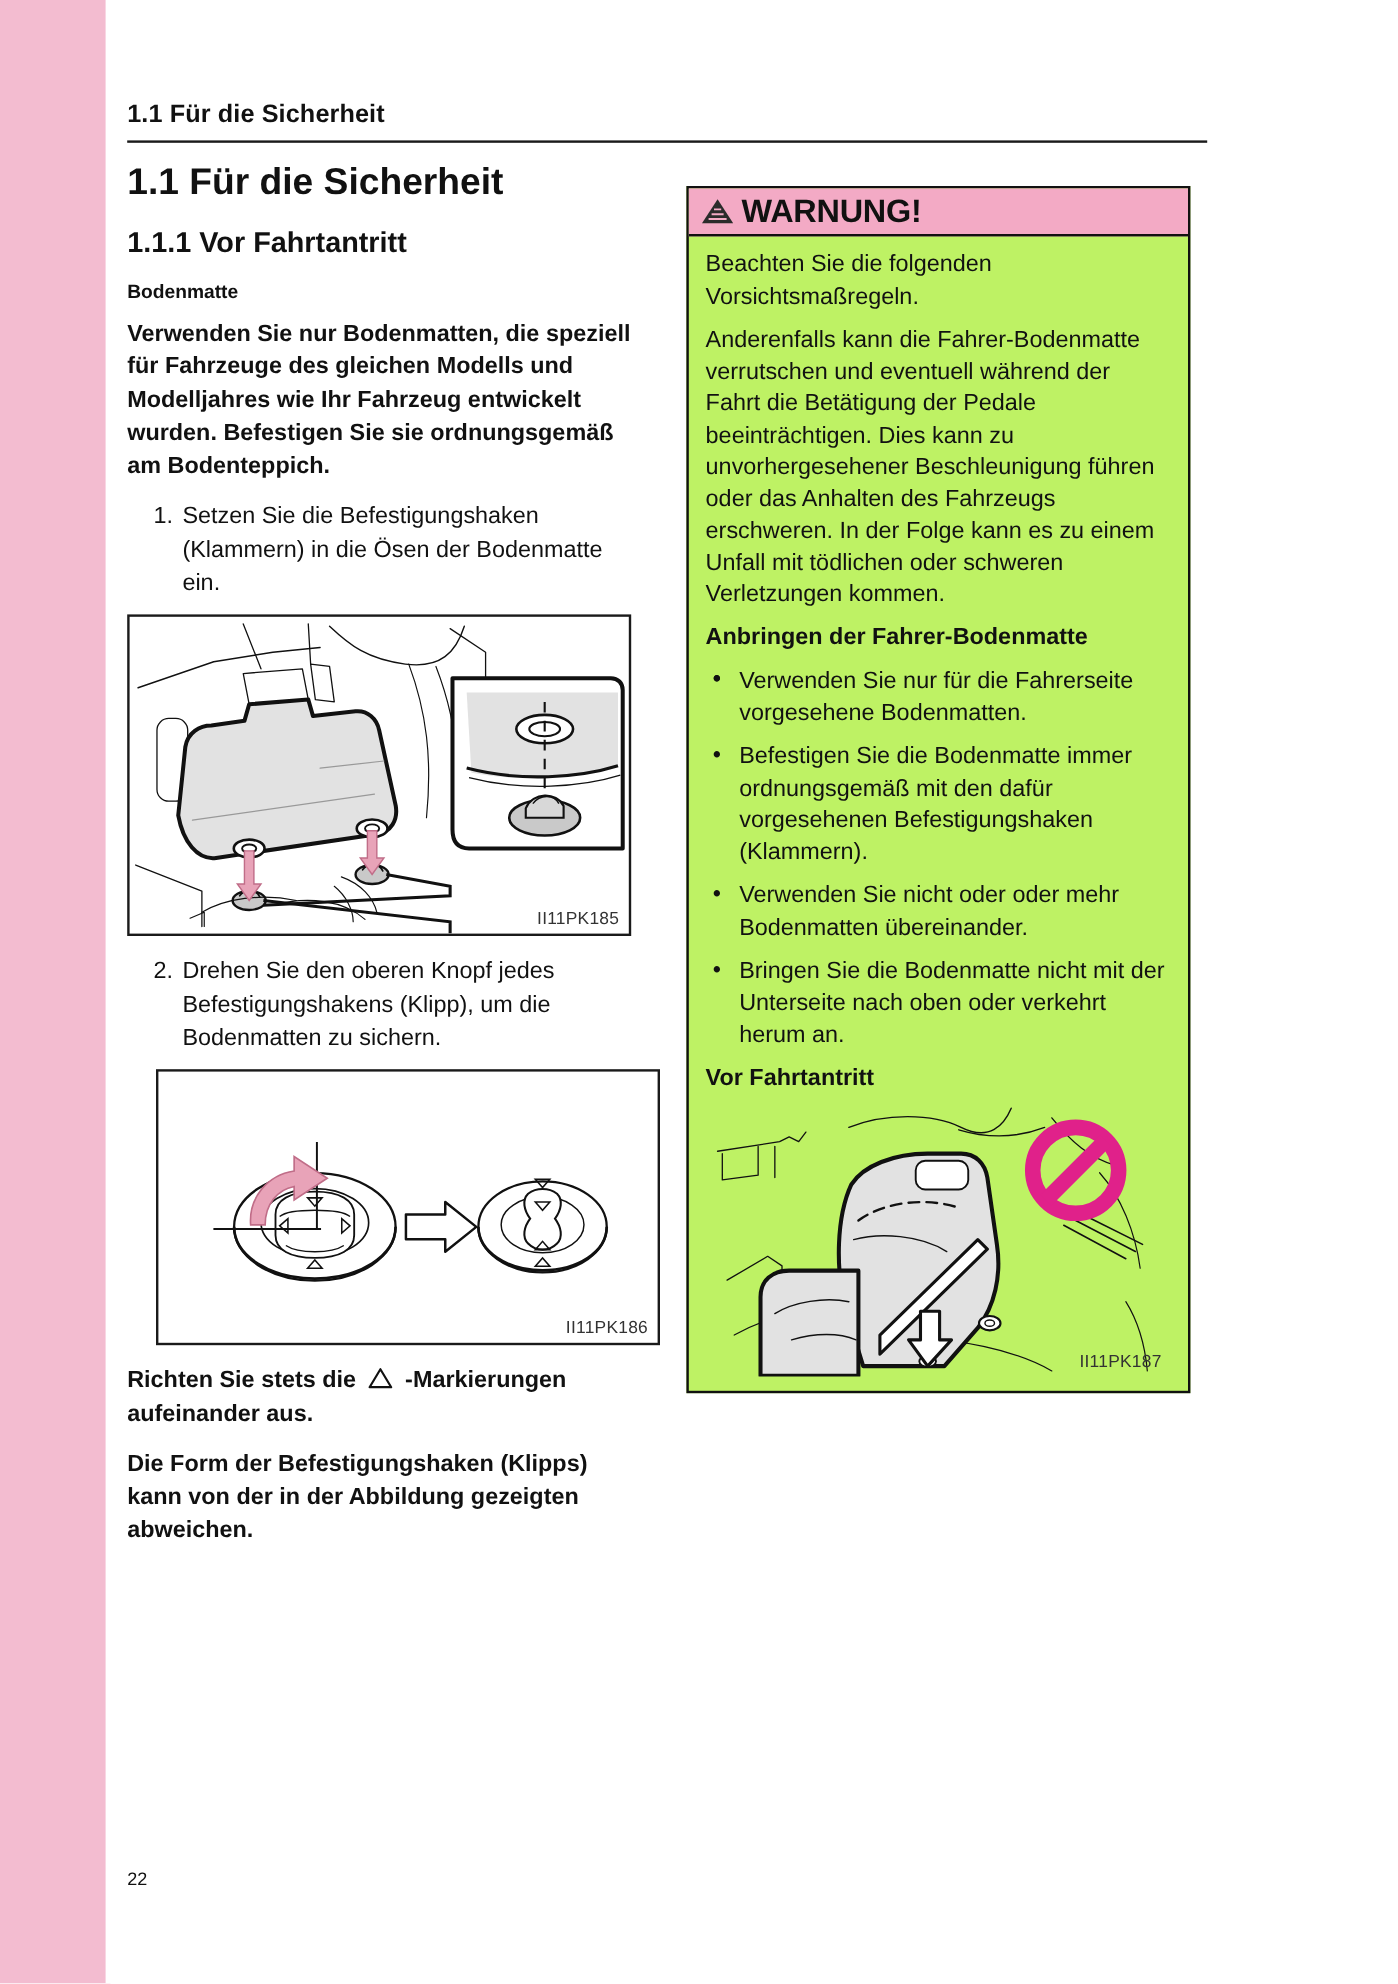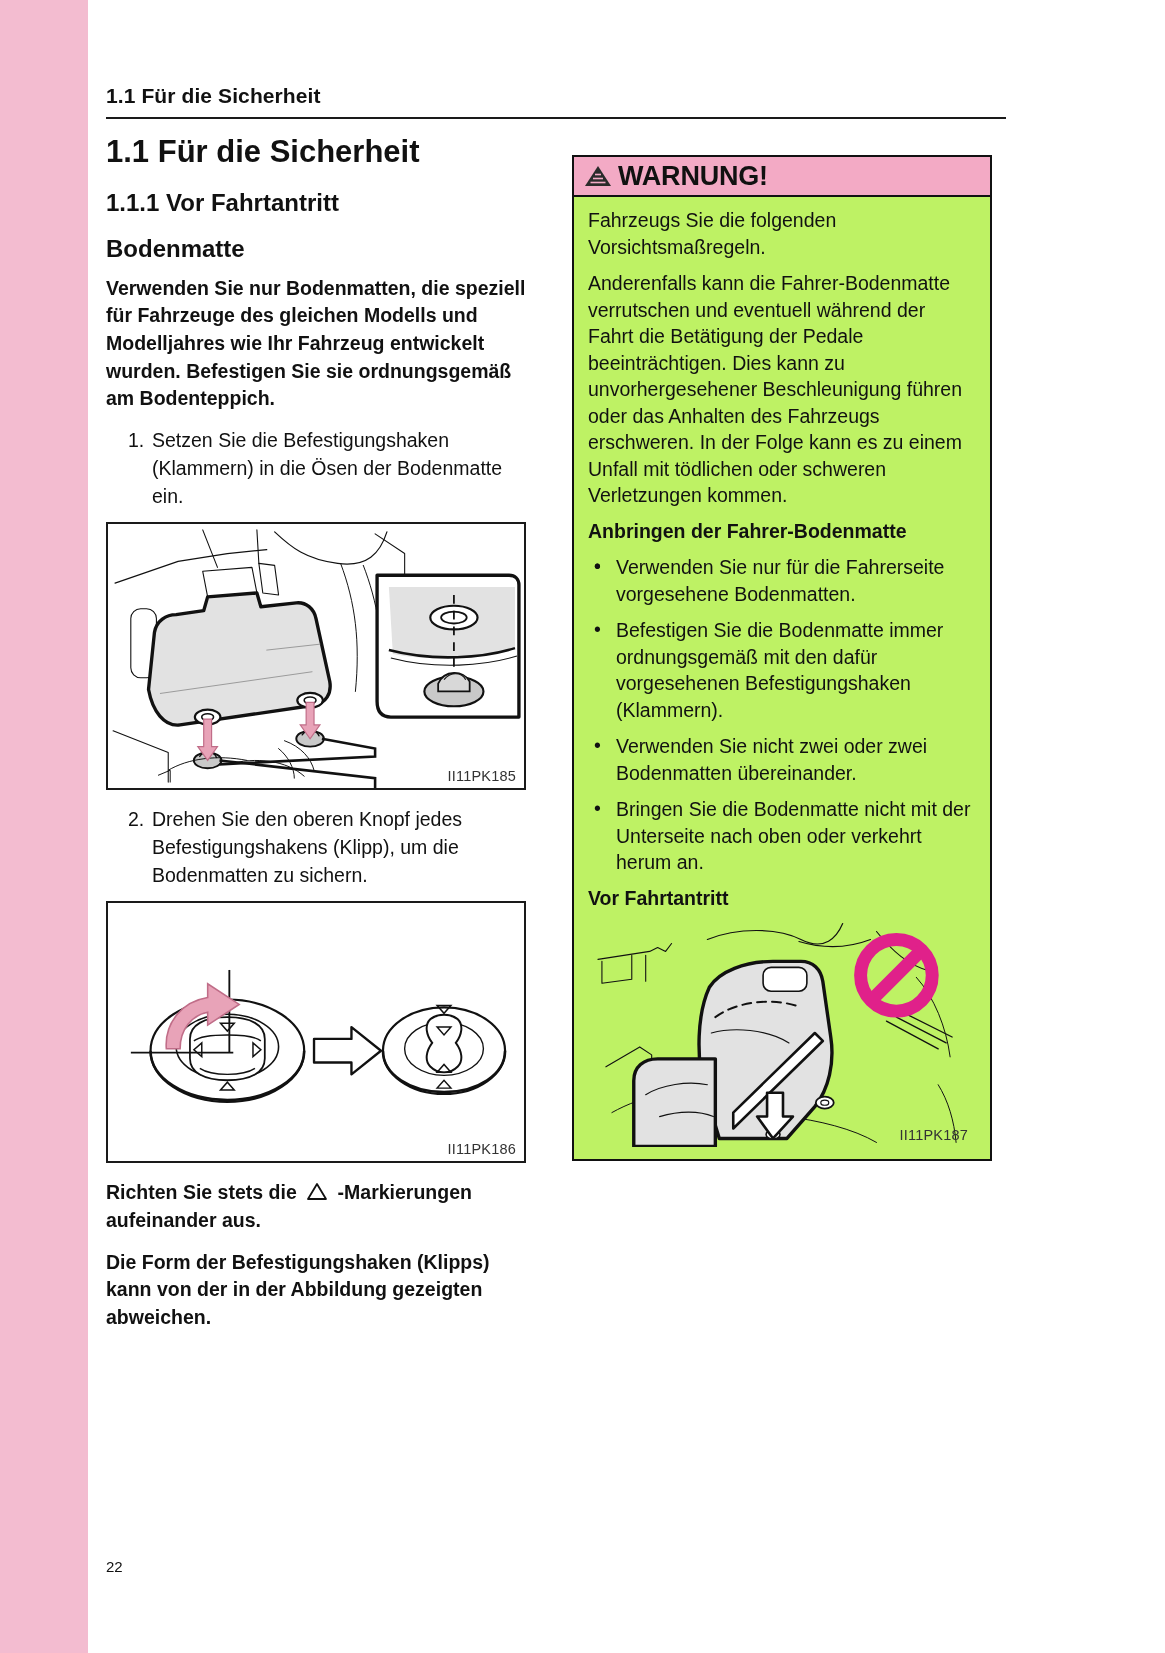--- a/index.html
+++ b/index.html
@@ -34,21 +34,21 @@
   .col-right{
     position:absolute;left:484px;top:155px;width:420px;
   }
   h1.sec{
     font-size:31px;font-weight:bold;margin:0 0 20px 0;line-height:1.1;
   }
   h2.sub{
     font-size:24px;font-weight:bold;margin:0 0 18px 0;line-height:1.15;
   }
   h3.bold{
-    font-size:24px;font-weight:bold;margin:0 0 12px 0;
+    font-size:16px;font-weight:bold;margin:0 0 12px 0;
   }
   p.body{
     font-size:19.5px;line-height:1.42;margin:0 0 14px 0;font-weight:bold;
   }
   ol.steps{margin:0;padding:0;list-style:none;}
   ol.steps li{
     font-size:19.5px;line-height:1.42;
     padding-left:46px;position:relative;margin:0 0 12px 0;
   }
   ol.steps li .num{
@@ -200,21 +200,21 @@
       <div class="figid">II11PK185</div>
     </div>
 
     <ol class="steps">
       <li>
         <span class="num">2.</span>
         <span>Drehen Sie den oberen Knopf jedes Befestigungshakens (Klipp), um die Bodenmatten zu sichern.</span>
       </li>
     </ol>
 
-    <div class="figbox" style="width:420px;height:262px;">
+    <div class="figbox" style="width:420px;height:230px;margin-left:24px;">
       <svg class="figsvg" viewBox="0 0 420 262">
 
         <g fill="none" stroke="#111" stroke-width="2.2">
           <ellipse cx="120" cy="150" rx="78" ry="52"></ellipse>
           <path d="M42 150 C42 178 77 200 120 200 C163 200 198 178 198 150" stroke-width="2.6"></path>
           <ellipse cx="120" cy="146" rx="52" ry="33" stroke-width="1.6"></ellipse>
           <path d="M82 138 C82 124 96 116 120 116 C144 116 158 124 158 138 L158 158
                    C158 172 144 180 120 180 C96 180 82 172 82 158 Z" stroke-width="1.8" fill="#fff"></path>
           <path d="M86 140 C96 132 144 132 154 140" stroke-width="1.4"></path>
           <path d="M92 168 C104 176 136 176 148 168" stroke-width="1.4"></path>
@@ -273,40 +273,40 @@
         <svg width="28" height="24" viewBox="0 0 28 24">
           <path d="M14 2 L27 22 L1 22 Z" fill="#2b2b2b"></path>
           <path d="M6.5 18.5 L21.5 18.5" stroke="#f3aac5" stroke-width="1.6"></path>
           <path d="M9 14.5 L19 14.5" stroke="#f3aac5" stroke-width="1.6"></path>
           <path d="M11 10.5 L17 10.5" stroke="#f3aac5" stroke-width="1.6"></path>
         </svg>
         <span class="wtitle">WARNUNG!</span>
       </div>
 
       <div class="warnbody">
-        <p>Fahrzeugs Sie die folgenden Vorsichtsmaßregeln.</p>
+        <p>Beachten Sie die folgenden Vorsichtsmaßregeln.</p>
         <p>Anderenfalls kann die Fahrer-Bodenmatte verrutschen und eventuell während der Fahrt die Betätigung der Pedale beeinträchtigen. Dies kann zu unvorhergesehener Beschleunigung führen oder das Anhalten des Fahrzeugs erschweren. In der Folge kann es zu einem Unfall mit tödlichen oder schweren Verletzungen kommen.</p>
 
         <h4>Anbringen der Fahrer-Bodenmatte</h4>
 
         <ul class="wlist">
           <li>
             <span class="bt">•</span>
           </li>
           <li>
             <span class="bt">•</span>
             <span>Verwenden Sie nur für die Fahrerseite vorgesehene Bodenmatten.</span>
           </li>
           <li>
             <span class="bt">•</span>
             <span>Befestigen Sie die Bodenmatte immer ordnungsgemäß mit den dafür vorgesehenen Befestigungshaken (Klammern).</span>
           </li>
           <li>
             <span class="bt">•</span>
-            <span>Verwenden Sie nicht zwei oder zwei Bodenmatten übereinander.</span>
+            <span>Verwenden Sie nicht oder oder mehr Bodenmatten übereinander.</span>
           </li>
           <li>
             <span class="bt">•</span>
             <span>Bringen Sie die Bodenmatte nicht mit der Unterseite nach oben oder verkehrt herum an.</span>
           </li>
         </ul>
 
         <h4>Vor Fahrtantritt</h4>
 
         <div style="position:relative;width:100%;height:230px;margin-top:4px;">

